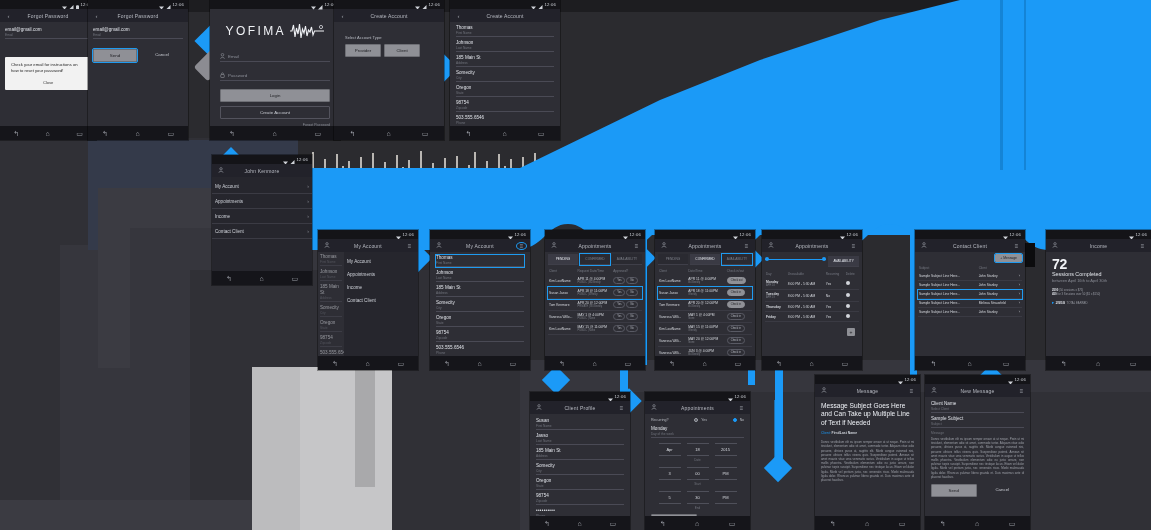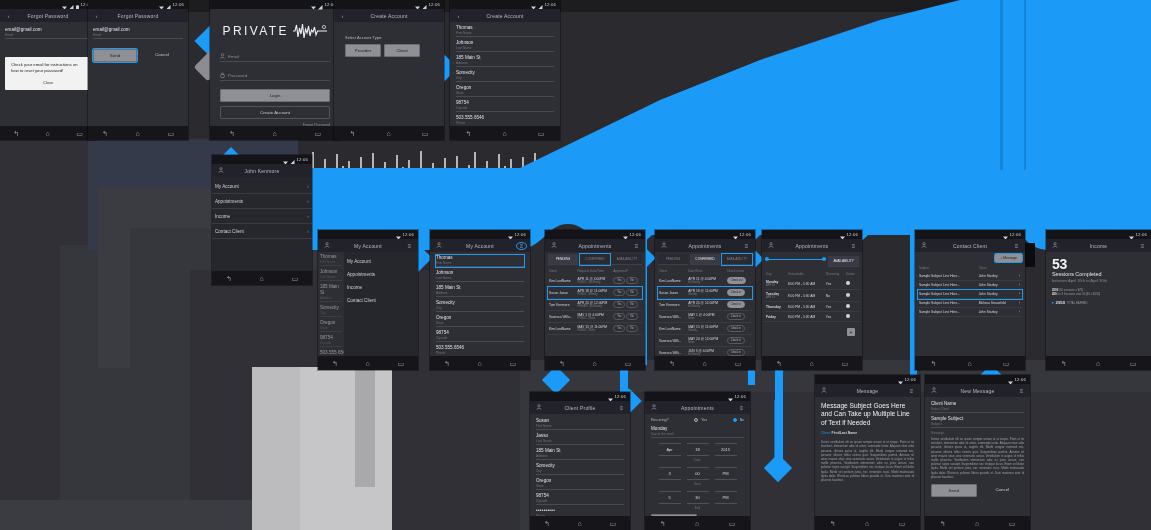--- a/index.html
+++ b/index.html
@@ -351,21 +351,21 @@
       <span class="sb-ico"><svg width="5" height="5" viewBox="0 0 10 10">
             <path d="M0 3 L10 3 L5 9 Z" fill="#cfd2d8"></path>
           </svg></span>
       <span class="sb-ico"><svg width="5" height="5" viewBox="0 0 10 10">
             <path d="M0 9 L9 0 L9 9 Z" fill="#cfd2d8"></path>
           </svg></span>
       <span class="clock">12:06</span>
     </div>
     <div class="screenbody" style="height:calc(100% - 9px - 14px);padding:4px 10px;">
       <div class="logo">
-        <span class="word">PRIVATE</span>
+        <span class="word">YOFIMA</span>
         <svg width="34" height="16" viewBox="0 0 34 16">
           <g stroke="#f0f2f6" stroke-width="1.1" fill="none">
             <path d="M0 8 L2 8 L3.5 2 L5 14 L6.5 5 L8 11 L9.5 1 L11 15 L12.5 6 L14 10 L15.5 3 L17 13 L18.5 7 L20 9 L21.5 4 L23 12 L24.5 8 L34 8"></path>
           </g>
           <circle cx="31" cy="4" r="1.6" fill="none" stroke="#f0f2f6" stroke-width=".7"></circle>
         </svg>
       </div>
       <div class="inputline">
         <svg width="5" height="6" viewBox="0 0 10 12">
             <circle cx="5" cy="3.5" r="2.6" fill="none" stroke="#9a9da5" stroke-width="1.1"></circle>
@@ -927,21 +927,21 @@
     </div>
     <div class="actionbar">
       <span class="lefticon"><svg width="6" height="6" viewBox="0 0 10 10">
             <circle cx="5" cy="3" r="2" fill="none" stroke="#9da1a9" stroke-width="1"></circle>
             <path d="M1.5 9.5 C1.5 6.2 8.5 6.2 8.5 9.5" fill="none" stroke="#9da1a9" stroke-width="1"></path>
           </svg></span>
       <span class="title">Income</span>
       <span class="righticon">≡</span>
     </div>
     <div class="screenbody" style="padding:5px 6px;">
-      <div class="bigstat">53</div>
+      <div class="bigstat">72</div>
       <div class="substat">Sessions Completed</div>
       <div class="substat2">between April 16th to April 30th</div>
       <div class="microrow" style="margin-top:4px;">
         <b>2500</b>
         <span>(50 sessions x $75)</span>
       </div>
       <div class="microrow">
         <b>450</b>
         <span>for 3 Sessions over 50 ($1 x $150)</span>
       </div>

